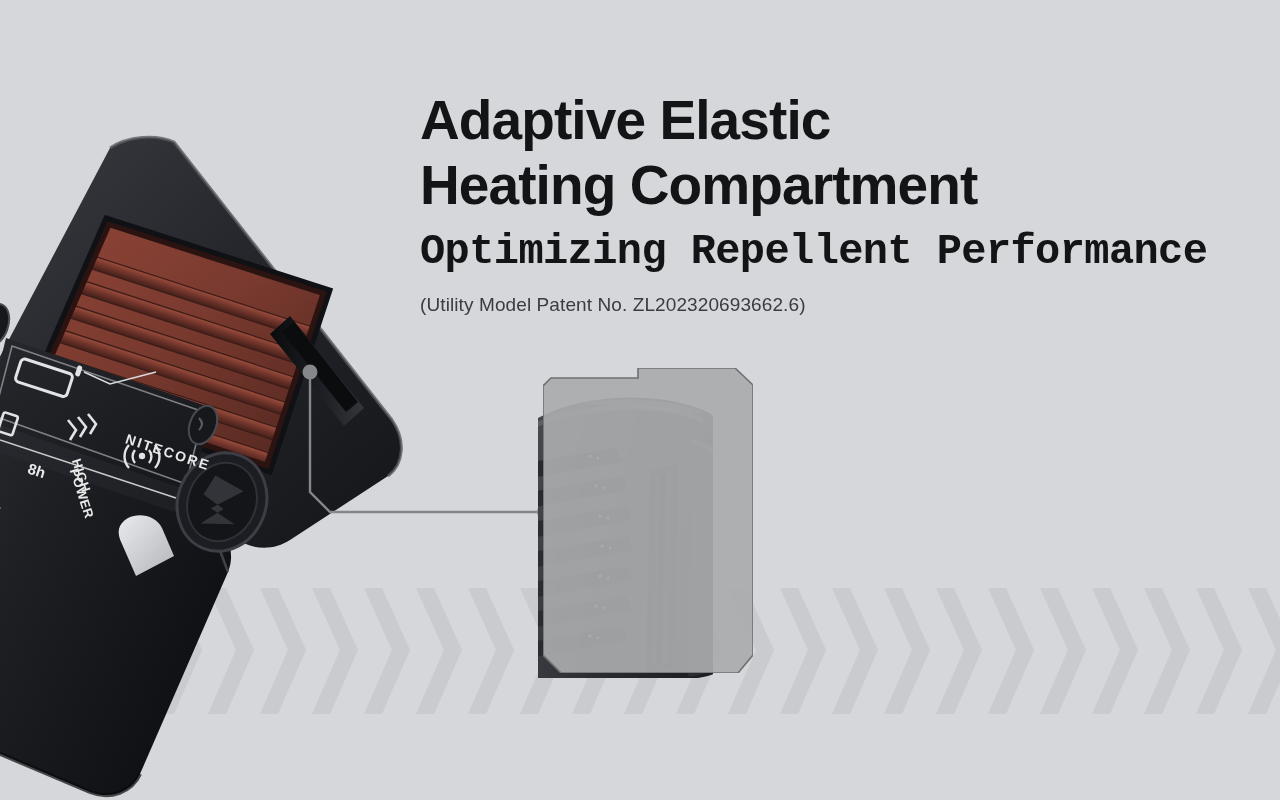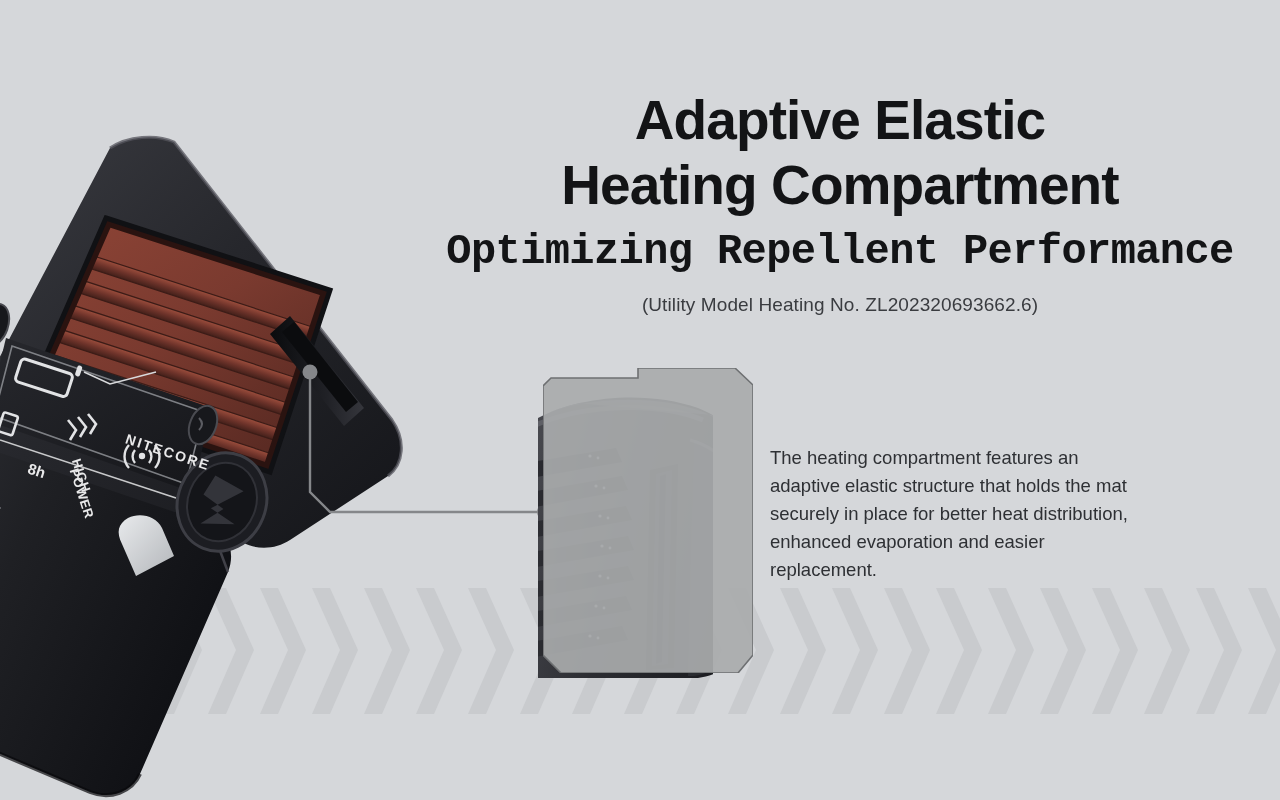--- a/index.html
+++ b/index.html
@@ -32,21 +32,20 @@
     height: 130px;
   }
   .chevron svg { display: block; }
 
   
   .headline-block {
     position: absolute;
     left: 420px;
     top: 88px;
     width: 840px;
-    text-align: center;
   }
   .h-line1, .h-line2 {
     font-size: 55px;
     font-weight: 700;
     line-height: 1.18;
     color: #131416;
     letter-spacing: -0.9px;
     white-space: nowrap;
   }
   .h-line3 {
@@ -519,18 +518,17 @@
     <div class="inset-shape"></div>
     <svg class="inset-outline" width="210" height="305" viewBox="0 0 210 305">
       <path d="M0,18 L8,10 L95,10 L95,0 L192,0 L210,17 L210,287 L195,305 L18,305 L0,287 Z" fill="none" stroke="#6e7072" stroke-width="1.6"></path>
     </svg>
   </div>
 
   <div class="headline-block">
     <div class="h-line1">Adaptive Elastic</div>
     <div class="h-line2">Heating Compartment</div>
     <div class="h-line3">Optimizing Repellent Performance</div>
-    <div class="patent-line">(Utility Model Heating No. ZL202320693662.6)</div>
+    <div class="patent-line">(Utility Model Patent No. ZL202320693662.6)</div>
   </div>
 
-  <div class="body-text">The heating compartment features an adaptive elastic structure that holds the mat securely in place for better heat distribution, enhanced evaporation and easier replacement.</div>
 
 </div>
 
 </body></html>

